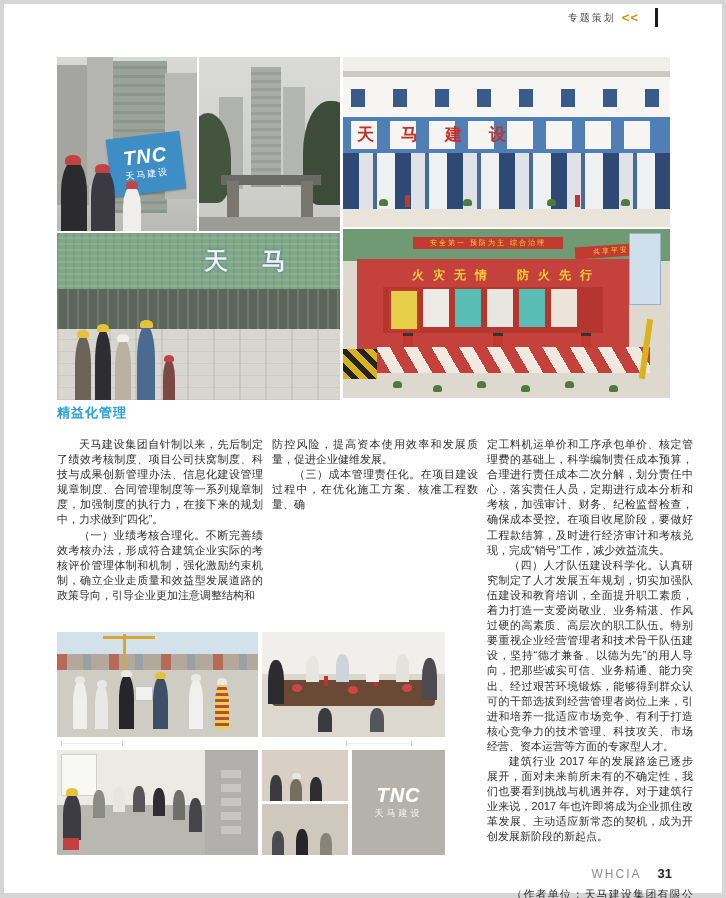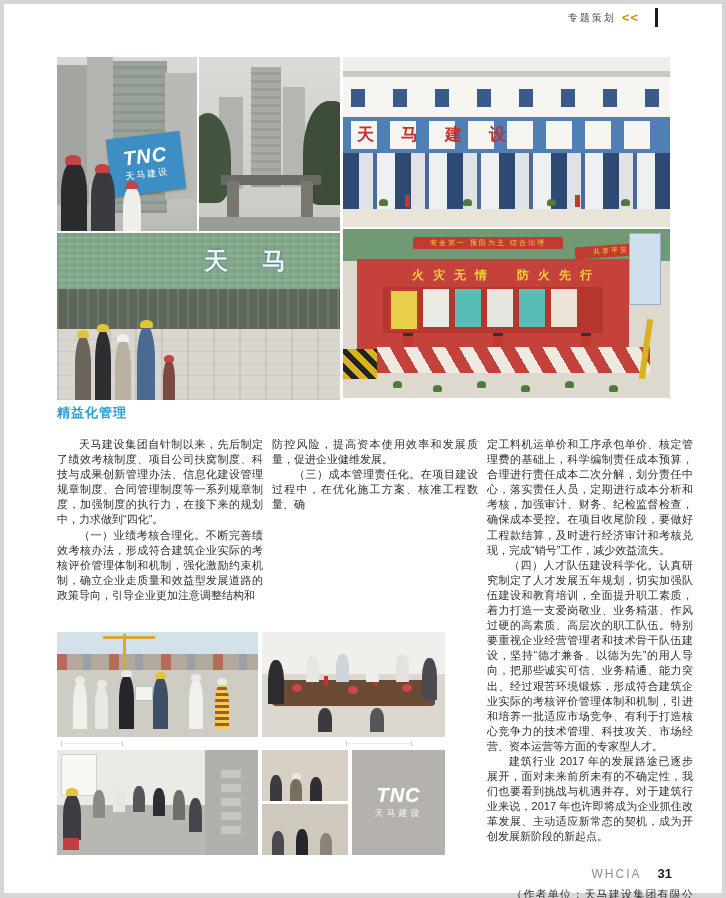--- a/index.html
+++ b/index.html
@@ -157,21 +157,21 @@
     <p>（一）业绩考核合理化。不断完善绩效考核办法，形成符合建筑企业实际的考核评价管理体制和机制，强化激励约束机制，确立企业走质量和效益型发展道路的政策导向，引导企业更加注意调整结构和</p>
   </div>
 
   <div class="coltext" style="left:272px;top:437px;">
     <p class="noindent">防控风险，提高资本使用效率和发展质量，促进企业健维发展。</p>
     <p>（三）成本管理责任化。在项目建设过程中，在优化施工方案、核准工程数量、确</p>
   </div>
 
   <div class="coltext" style="left:487px;top:437px;">
     <p class="noindent">定工料机运单价和工序承包单价、核定管理费的基础上，科学编制责任成本预算，合理进行责任成本二次分解，划分责任中心，落实责任人员，定期进行成本分析和考核，加强审计、财务、纪检监督检查，确保成本受控。在项目收尾阶段，要做好工程款结算，及时进行经济审计和考核兑现，完成“销号”工作，减少效益流失。</p>
-    <p>（四）人才队伍建设科学化。认真研究制定了人才发展五年规划，切实加强队伍建设和教育培训，全面提升职工素质，着力打造一支爱岗敬业、业务精湛、作风过硬的高素质、高层次的职工队伍。特别要重视企业经营管理者和技术骨干队伍建设，坚持“德才兼备、以德为先”的用人导向，把那些诚实可信、业务精通、能力突出、经过艰苦环境锻炼，形成符合建筑企业实际的考核评价管理体制和机制，引进和培养一批适应市场竞争、有利于打造核心竞争力的技术管理、科技攻关、市场经营、资本运营等方面的专家型人才。</p>
+    <p>（四）人才队伍建设科学化。认真研究制定了人才发展五年规划，切实加强队伍建设和教育培训，全面提升职工素质，着力打造一支爱岗敬业、业务精湛、作风过硬的高素质、高层次的职工队伍。特别要重视企业经营管理者和技术骨干队伍建设，坚持“德才兼备、以德为先”的用人导向，把那些诚实可信、业务精通、能力突出、经过艰苦环境锻炼，能够得到群众认可的干部选拔到经营管理者岗位上来，引进和培养一批适应市场竞争、有利于打造核心竞争力的技术管理、科技攻关、市场经营、资本运营等方面的专家型人才。</p>
     <p>建筑行业 2017 年的发展路途已逐步展开，面对未来前所未有的不确定性，我们也要看到挑战与机遇并存。对于建筑行业来说，2017 年也许即将成为企业抓住改革发展、主动适应新常态的契机，成为开创发展新阶段的新起点。</p>
     <p class="author">（作者单位：天马建设集团有限公司）</p>
   </div>
 
   <div class="photo" style="left:57px;top:632px;width:201px;height:105px;background:linear-gradient(#d3e2ea 0 34%,#cfccc4 34%);">
     <div class="bld" style="left:0;top:22px;width:201px;height:16px;background:#b3a89c;background-image:repeating-linear-gradient(90deg,#b86a58 0 10px,rgba(0,0,0,0) 10px 26px,#9aa0a8 26px 34px,rgba(0,0,0,0) 34px 52px);"></div>
     <div class="bld" style="left:66px;top:2px;width:3px;height:36px;background:#d8a830;"></div>
     <div class="bld" style="left:46px;top:4px;width:52px;height:3px;background:#d8a830;"></div>
     <div class="fig" style="left:16px;bottom:8px;width:14px;height:48px;background:#efefec;"></div>
     <div class="helm" style="left:18px;bottom:54px;width:10px;height:7px;background:#e8e8e4;"></div>

